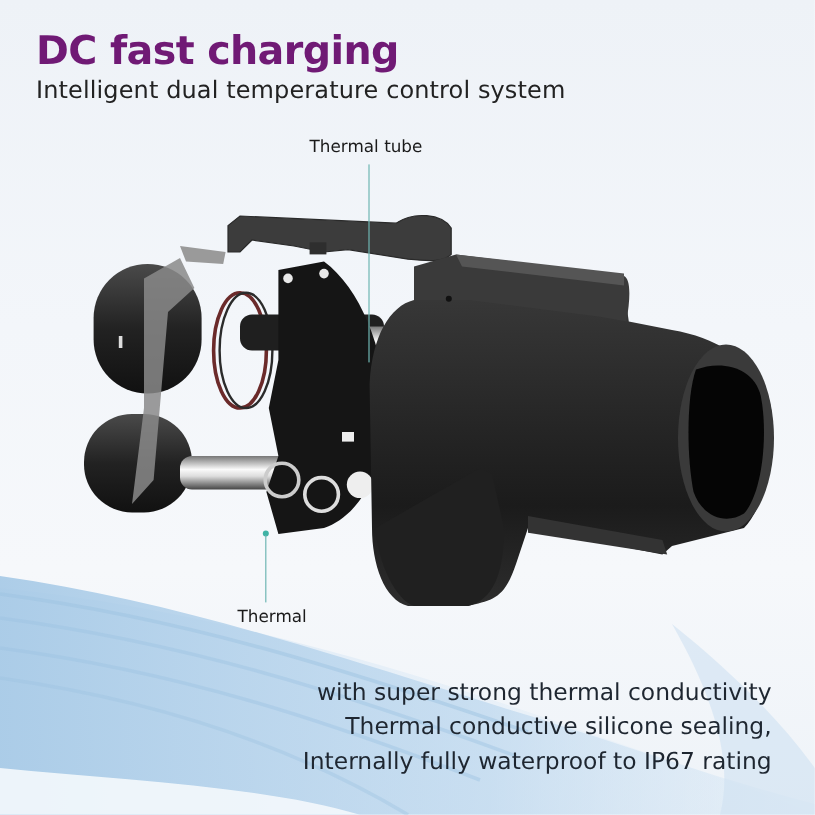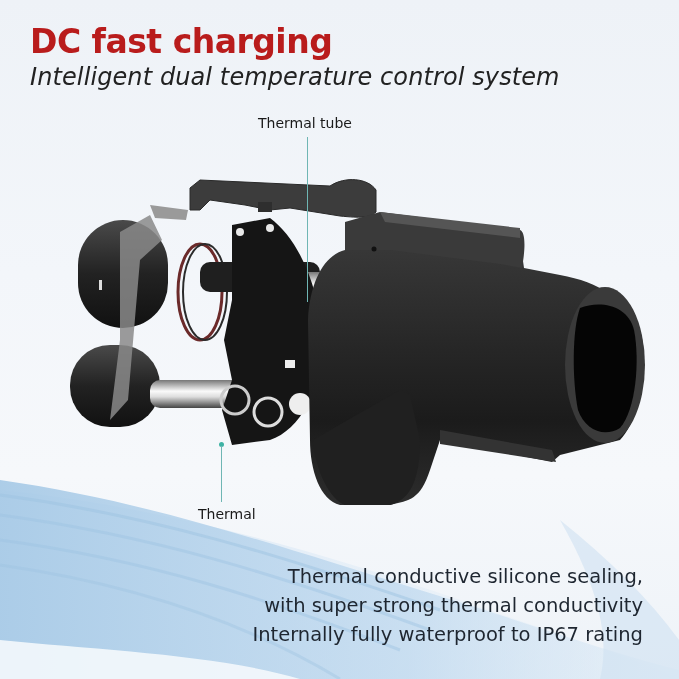--- a/index.html
+++ b/index.html
@@ -1,22 +1,22 @@
 <!DOCTYPE html>
 <html><head>
 <meta charset="utf-8">
 <style>
   html,body{margin:0;padding:0;}
   body{width:679px;height:679px;overflow:hidden;position:relative;
     background:linear-gradient(180deg,#eef2f7 0%,#f3f6fa 40%,#f6f8fb 70%,#eef3f8 100%);
     font-family:"DejaVu Sans","Liberation Sans",sans-serif;color:#111;}
   .canvas{position:absolute;inset:0;}
   .wave{position:absolute;left:0;top:0;width:679px;height:679px;}
-  .title{position:absolute;left:30px;top:22px;font-size:33px;font-weight:bold;letter-spacing:-0.5px;color:#b91c1c;margin:0;}
-  .subtitle{position:absolute;left:30px;top:63px;font-size:24px;color:#222;letter-spacing:0.1px;font-style:italic;}
+  .title{position:absolute;left:30px;top:22px;font-size:33px;font-weight:bold;letter-spacing:-0.5px;color:#701a75;margin:0;}
+  .subtitle{position:absolute;left:30px;top:63px;font-size:20px;color:#222;letter-spacing:0.1px;}
   .callout{position:absolute;font-size:14px;color:#1a1a1a;}
   .lead{position:absolute;width:1px;background:#6fb6b4;}
   .dot{position:absolute;width:5px;height:5px;border-radius:50%;background:#3fb3a5;}
   .desc{position:absolute;right:36px;top:562px;text-align:right;font-size:19.5px;line-height:29px;color:#1e2630;}
   .desc div{white-space:nowrap;}
   .product{position:absolute;left:0;top:0;width:679px;height:679px;}
 </style>
 </head>
 <body>
 
@@ -108,17 +108,17 @@
   <div class="subtitle">Intelligent dual temperature control system</div>
 
   <div class="callout" style="left:258px;top:115px;">Thermal tube</div>
   <div class="lead" style="left:307px;top:137px;height:165px;"></div>
 
   <div class="dot" style="left:219px;top:442px;"></div>
   <div class="lead" style="left:221px;top:446px;height:56px;"></div>
   <div class="callout" style="left:198px;top:506px;">Thermal</div>
 
   <div class="desc">
+    <div>with super strong thermal conductivity</div>
     <div>Thermal conductive silicone sealing,</div>
-    <div>with super strong thermal conductivity</div>
     <div>Internally fully waterproof to IP67 rating</div>
   </div>
 </div>
 
 </body></html>

